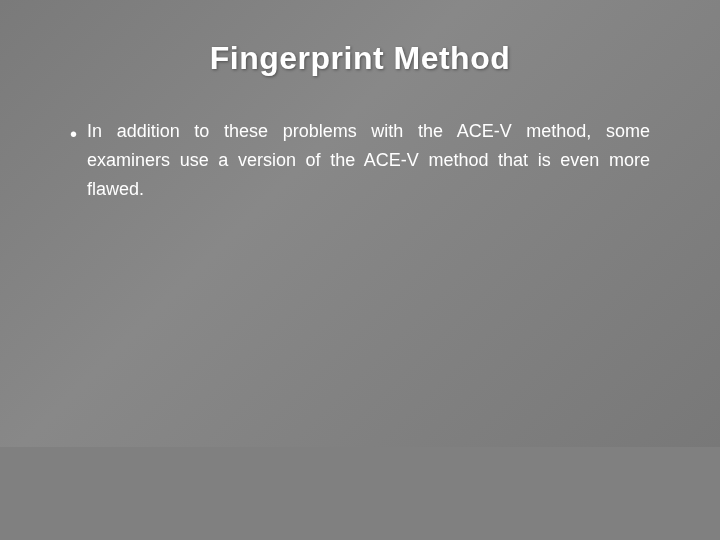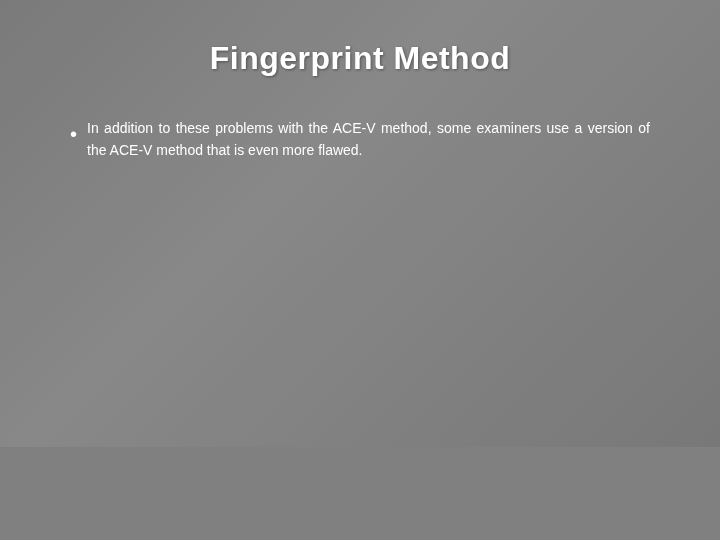--- a/index.html
+++ b/index.html
@@ -55,21 +55,21 @@
     .bullet-dot {
       color: #ffffff;
       font-size: 20px;
       line-height: 1.5;
       flex-shrink: 0;
       margin-top: 2px;
     }
 
     .bullet-text {
       color: #ffffff;
-      font-size: 14px;
+      font-size: 18px;
       line-height: 1.6;
       text-align: justify;
     }
   </style>
 </head>
 <body>
 
 <div class="slide">
   <div class="title-container">
     <h1 class="title">Fingerprint Method</h1>

